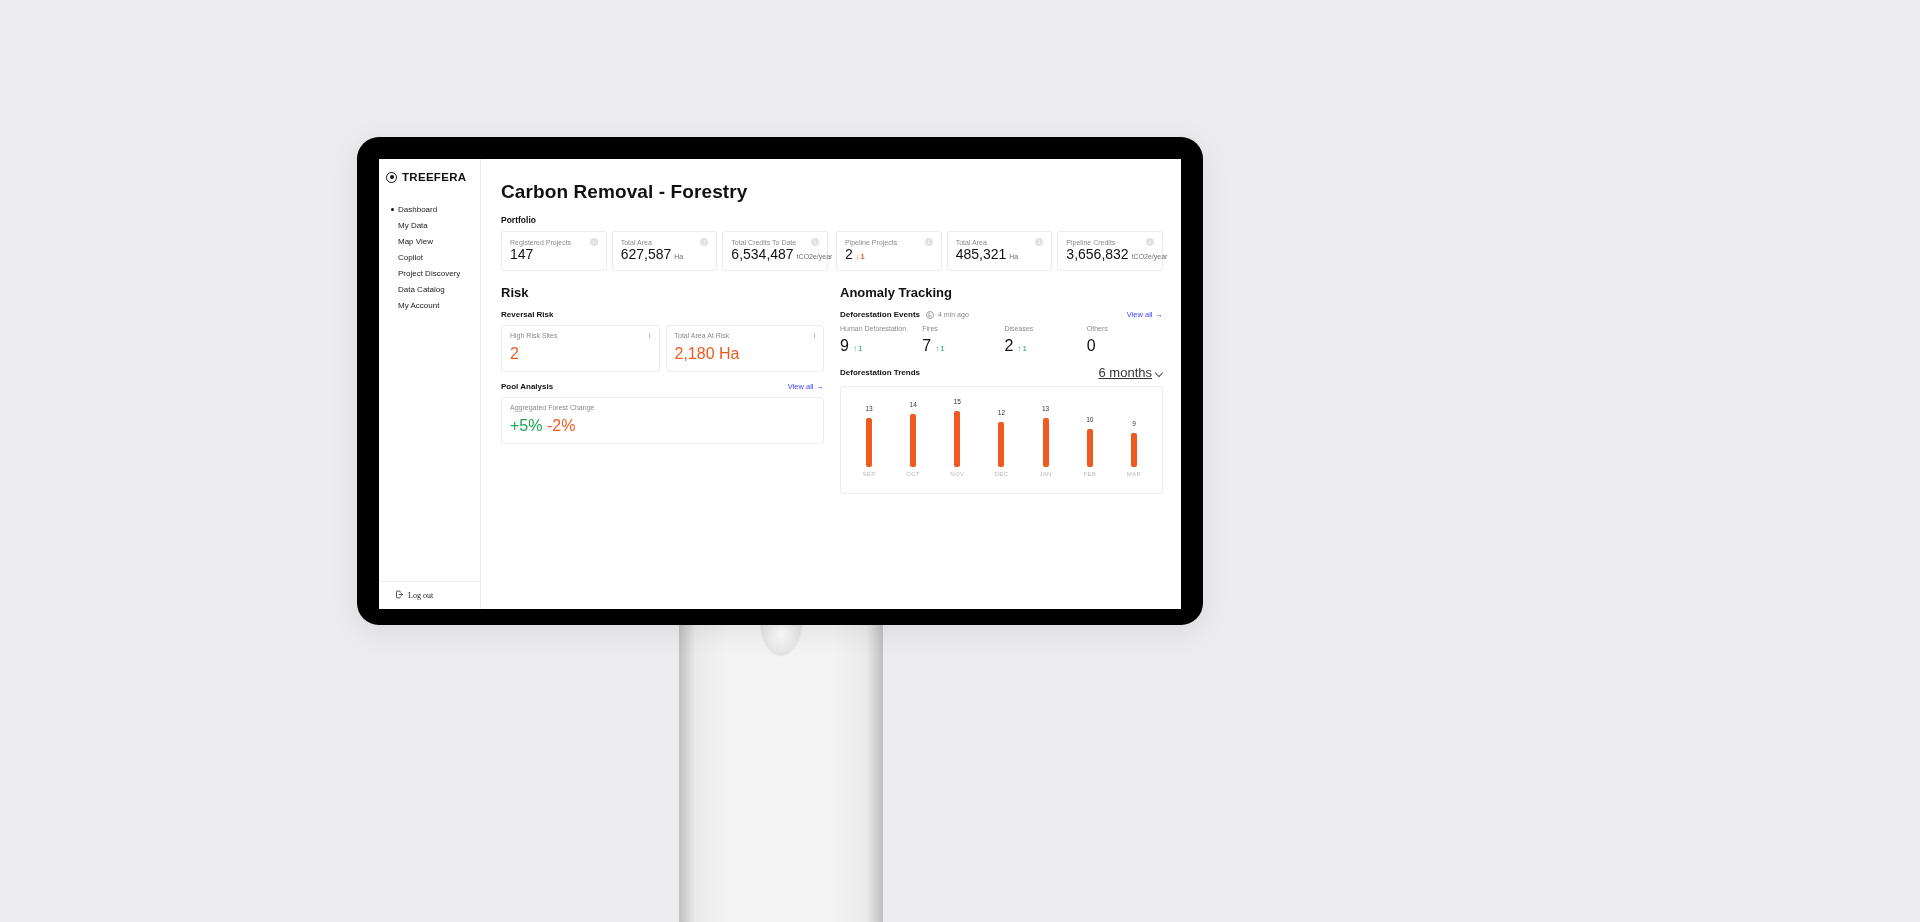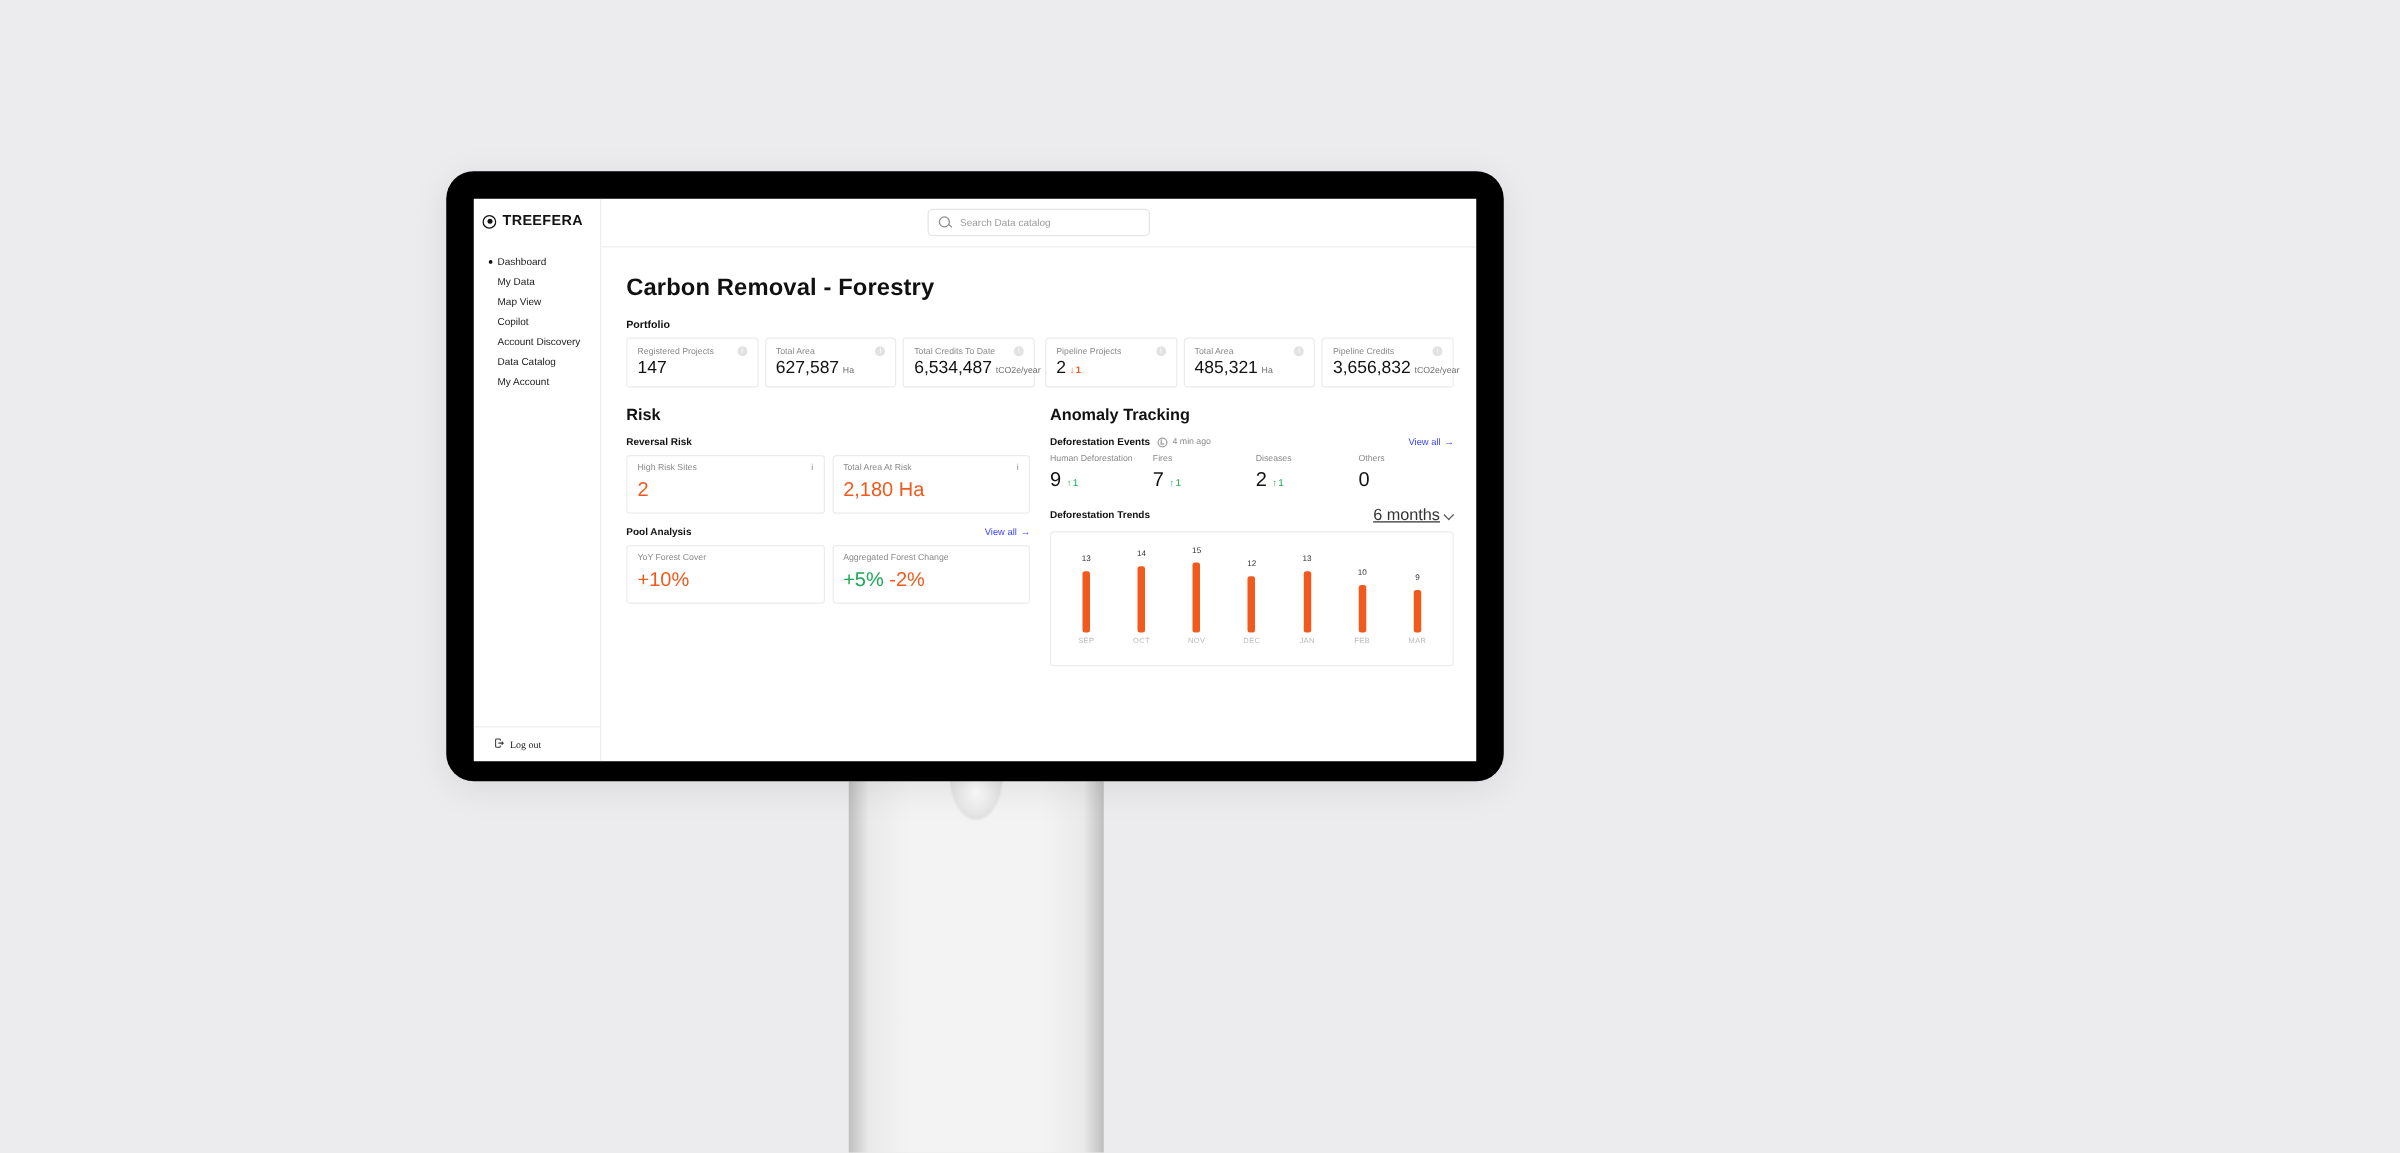--- a/index.html
+++ b/index.html
@@ -180,21 +180,21 @@
           <div class="nav-item inactive">
               <span class="dot"></span>
               <span>Map View</span>
             </div>
           <div class="nav-item inactive">
               <span class="dot"></span>
               <span>Copilot</span>
             </div>
           <div class="nav-item inactive">
               <span class="dot"></span>
-              <span>Account Discovery</span>
+              <span>Project Discovery</span>
             </div>
           <div class="nav-item inactive">
               <span class="dot"></span>
               <span>Data Catalog</span>
             </div>
           <div class="nav-item inactive">
               <span class="dot"></span>
               <span>My Account</span>
             </div>
         </nav>
@@ -205,26 +205,20 @@
                 <path d="M14 7V5a2 2 0 0 0-2-2H6a2 2 0 0 0-2 2v14a2 2 0 0 0 2 2h6a2 2 0 0 0 2-2v-2"></path>
                 <path d="M10 12h10"></path>
                 <path d="M17 9l3 3-3 3"></path>
               </svg>
           </span>
           <span>Log out</span>
         </div>
       </aside>
 
       <section class="main">
-        <div class="topbar">
-          <div class="search">
-            <span class="mag"></span>
-            <input type="text" placeholder="Search Data catalog" style="">
-          </div>
-        </div>
 
         <div class="content">
           <h1 class="page-title">Carbon Removal - Forestry</h1>
 
           <div class="portfolio">
             <div class="section-title">Portfolio</div>
             <div class="groups">
               <div class="group">
                 <div class="kpi">
                   <div class="label">
@@ -296,26 +290,20 @@
                     </div>
                   <div class="value orange"><span>2,180</span> <span class="unit">Ha</span></div>
                 </div>
               </div>
 
               <div class="rowhead">
                 <div class="sub">Pool Analysis</div>
                 <div class="link"><span>View all</span><span class="arrow">→</span></div>
               </div>
               <div class="row">
-                <div class="card2">
-                  <div class="label">
-                      <span>YoY Forest Cover</span>
-                    </div>
-                  <div class="value orange">+10%</div>
-                </div>
                 <div class="card2">
                   <div class="label">
                       <span>Aggregated Forest Change</span>
                     </div>
                   <div class="value"><span class="green">+5%</span> <span class="orange">-2%</span></div>
                 </div>
               </div>
             </div>
 
             <div class="panel anomaly">

